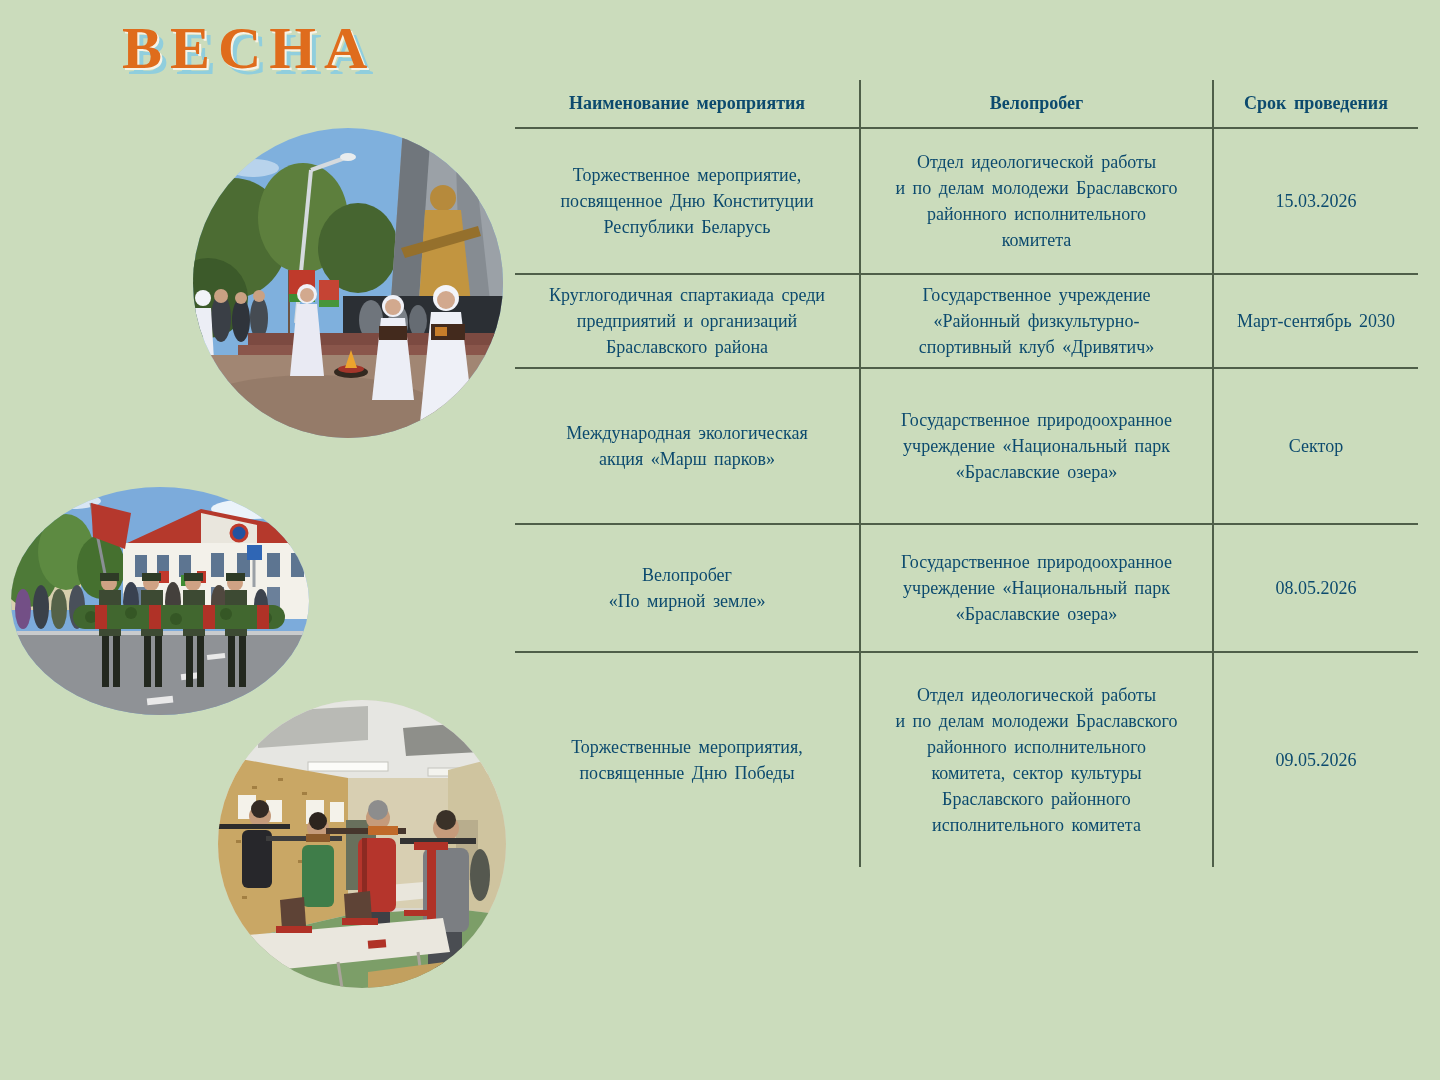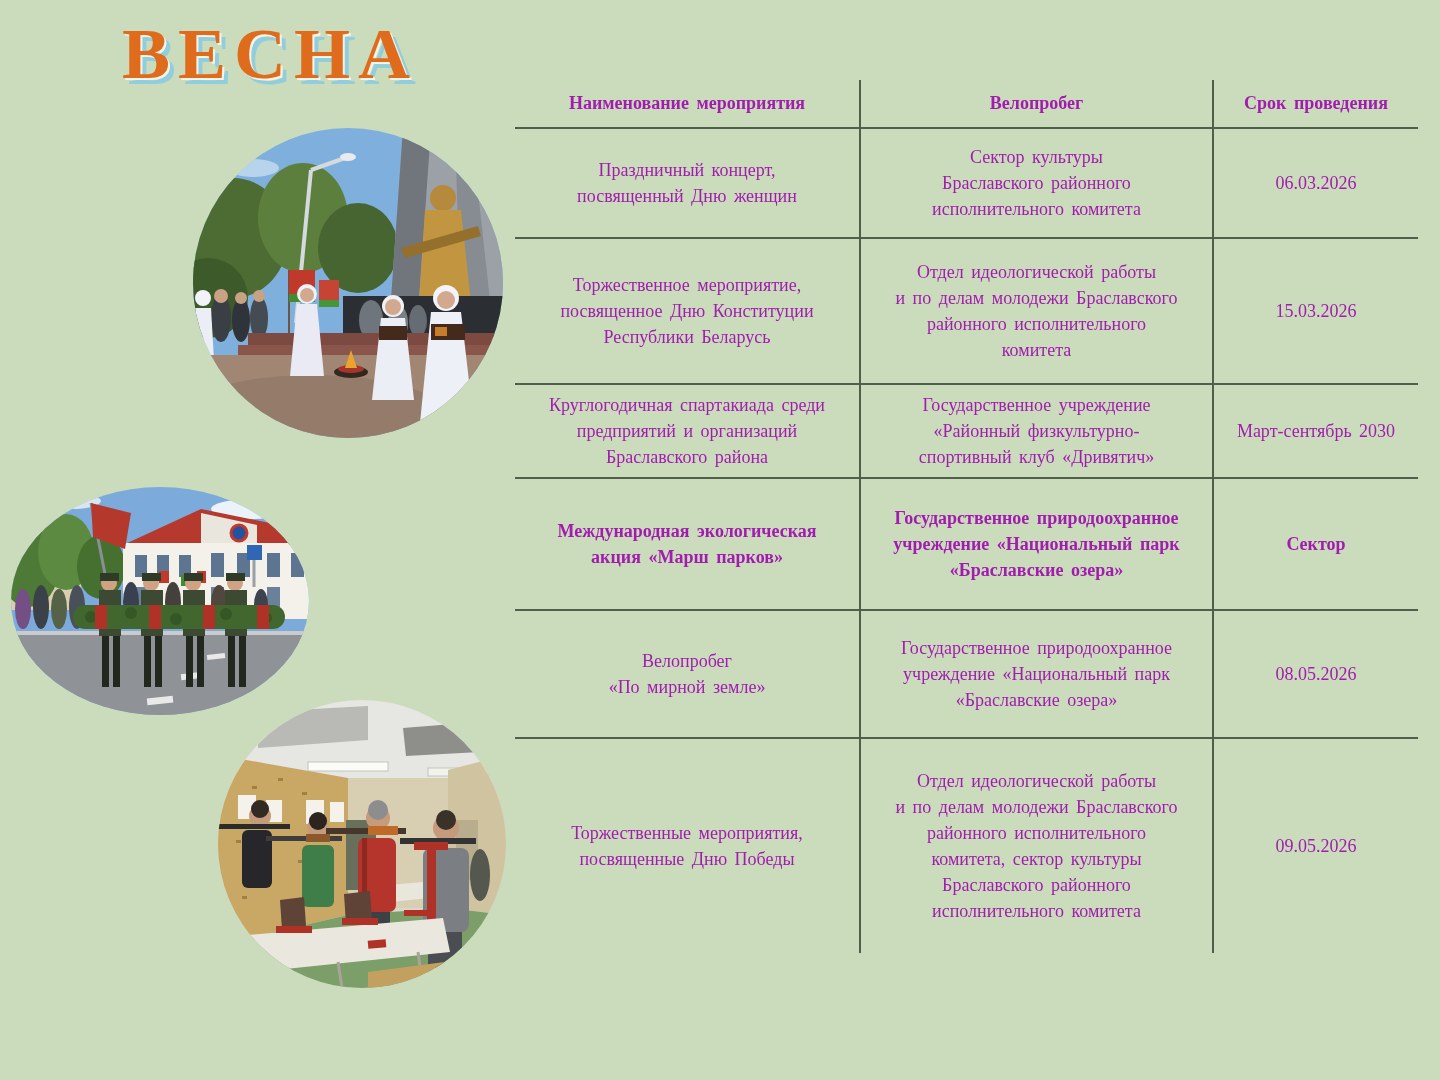--- a/index.html
+++ b/index.html
@@ -6,46 +6,46 @@
   body{
     width:1440px;height:1080px;position:relative;overflow:hidden;
     background:#cbdcbc;
     font-family:"Liberation Serif", serif;
   }
   .slide{position:absolute;inset:0;}
 
   
   .page-title{
     position:absolute;left:122px;top:18px;
-    font-size:72px;font-weight:bold;line-height:1;
+    font-size:60px;font-weight:bold;line-height:1;
     letter-spacing:8px;color:#df6c1c;
     text-shadow:2px 2px 0 #f7f3e6, 6px 6px 0 #90cedd;
     white-space:nowrap;
   }
 
   
   table.events{
     position:absolute;left:515px;top:80px;width:903px;
     border-collapse:collapse;table-layout:fixed;
     border-style:hidden;
   }
   table.events col.c1{width:345px;}
   table.events col.c2{width:353px;}
   table.events col.c3{width:205px;}
   table.events th, table.events td{
     border:2px solid #4f5f49;
     text-align:center;vertical-align:middle;
-    color:#a21caf;padding:2px 10px;
+    color:#0c4a6e;padding:2px 10px;
     font-size:18px;line-height:1.45;
     word-spacing:3px;
     white-space:pre-line;
   }
   table.events th{font-weight:bold;height:43px;padding:2px 4px;}
   tr.r1{height:110px;} tr.r2{height:146px;} tr.r3{height:94px;}
-  tr.r4{height:132px;font-weight:bold;} tr.r5{height:128px;} tr.r6{height:215px;}
+  tr.r4{height:156px;} tr.r5{height:128px;} tr.r6{height:215px;}
 
   
   .photo{position:absolute;overflow:hidden;border-radius:50%;}
   .photo svg{display:block;width:100%;height:100%;}
   .photo-1{left:193px;top:128px;width:310px;height:310px;}
   .photo-2{left:11px;top:487px;width:298px;height:228px;}
   .photo-3{left:218px;top:700px;width:288px;height:288px;}
 </style>
 </head>
 <body>
@@ -274,28 +274,20 @@
         <col class="c3">
       </colgroup>
     <thead>
       <tr>
         <th>Наименование мероприятия</th>
         <th>Велопробег</th>
         <th>Срок проведения</th>
       </tr>
     </thead>
     <tbody>
-      <tr class="r1">
-        <td>Праздничный концерт,
-посвященный Дню женщин</td>
-        <td>Сектор культуры
-Браславского районного
-исполнительного комитета</td>
-        <td>06.03.2026</td>
-      </tr>
       <tr class="r2">
         <td>Торжественное мероприятие,
 посвященное Дню Конституции
 Республики Беларусь</td>
         <td>Отдел идеологической работы
 и по делам молодежи Браславского
 районного исполнительного
 комитета</td>
         <td>15.03.2026</td>
       </tr>

